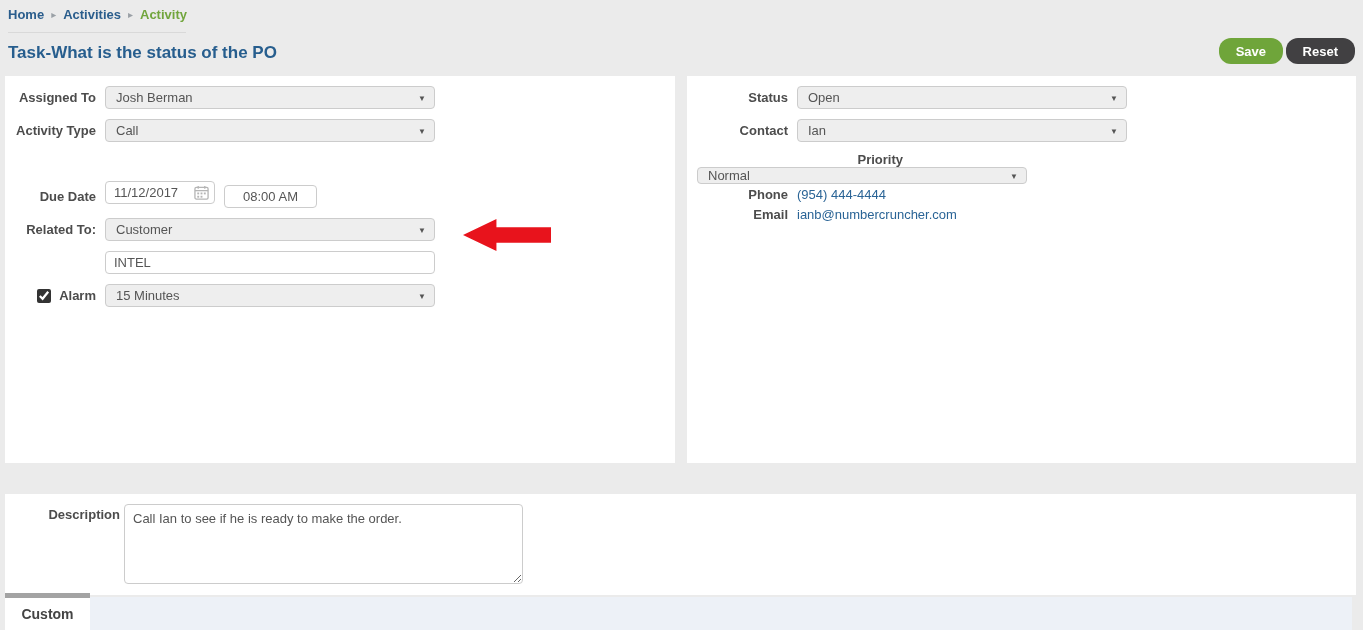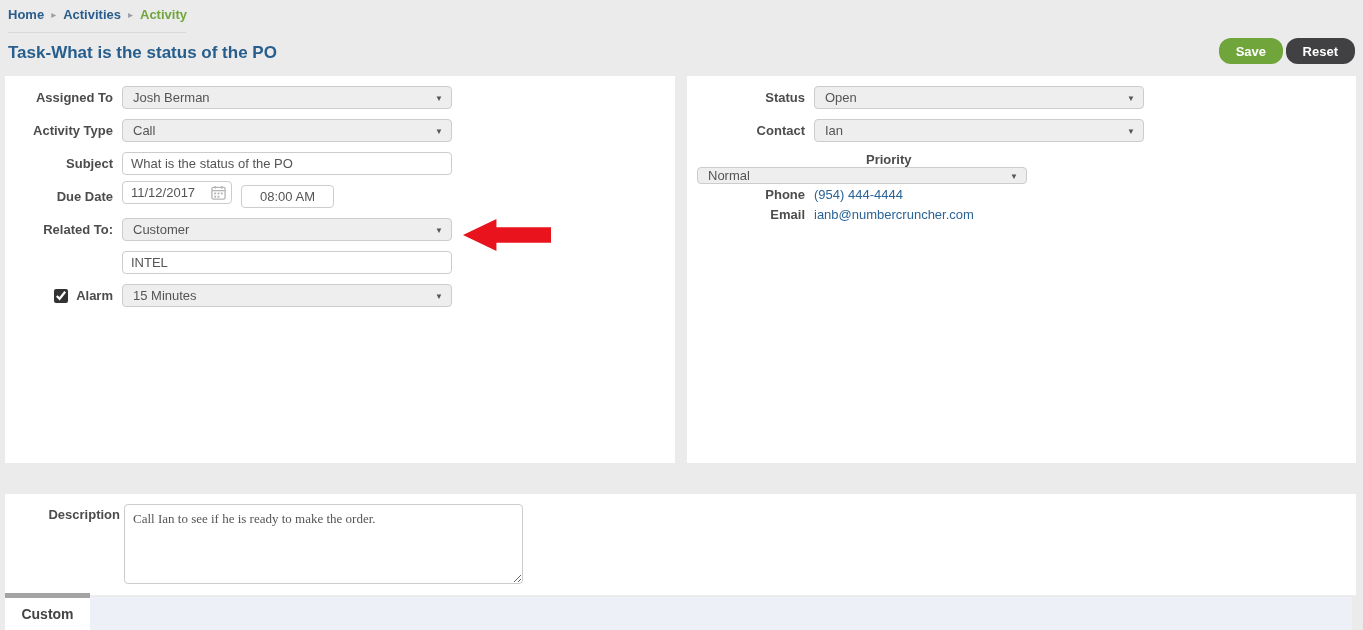--- a/index.html
+++ b/index.html
@@ -38,21 +38,21 @@
 
   
   .panel { position: absolute; background: #ffffff; }
   .panel-left  { left: 5px;   top: 76px; width: 670px;  height: 387px; }
   .panel-right { left: 687px; top: 76px; width: 669px;  height: 387px; }
   .panel-desc  { left: 5px;   top: 494px; width: 1351px; height: 101px; }
 
   
   .form-row { position: absolute; height: 23px; display: flex; align-items: center; }
   .lbl {
-    display: inline-block; width: 117px; text-align: right;
+    display: inline-block; width: 100px; text-align: right;
     font-weight: 700; color: #4c4c4c; padding-right: 9px; flex: none; font-size: 13px;
   }
   .dropdown {
     position: relative; height: 23px; background: #eeeeee;
     border: 1px solid #cccccc; border-radius: 4px;
     display: flex; align-items: center; padding: 0 10px;
     color: #555; cursor: pointer; width: 330px;
   }
   .dropdown .caret {
     position: absolute; right: 8px; top: 50%; transform: translateY(-50%);
@@ -75,21 +75,21 @@
     position: absolute; left: 463px; top: 219px; width: 88px; height: 32px;
     background: #e8131c;
     clip-path: polygon(0 50%, 38% 0, 38% 26%, 100% 26%, 100% 74%, 38% 74%, 38% 100%);
   }
 
   
   .desc-label { position: absolute; left: 0; top: 13px; width: 115px; text-align: right; font-weight: 700; }
   .desc-textarea {
     position: absolute; left: 119px; top: 10px; width: 399px; height: 80px;
     border: 1px solid #cccccc; border-radius: 4px; resize: both;
-    font-family: Liberation Serif, serif; font-size: 13px; color: #555; padding: 6px 8px;
+    font-family: Liberation Sans, sans-serif; font-size: 13px; color: #555; padding: 6px 8px;
     background: #fff;
   }
 
   
   .tabbar-rest {
     position: absolute; left: 90px; top: 597px; width: 1262px; height: 33px;
     background: #edf1f7;
   }
   .tab-active {
     position: absolute; left: 5px; top: 593px; width: 85px; height: 37px;
@@ -126,24 +126,20 @@
   </div>
 
   <div class="form-row" style="left:0; top:43px;">
     <span class="lbl">Activity Type</span>
     <div class="dropdown">
       <span>Call</span>
       <span class="caret">▼</span>
     </div>
   </div>
 
-  <div class="form-row" style="left:0; top:76px;">
-    <span class="lbl">Subject</span>
-    <input type="text" class="tbox" value="What is the status of the PO" style="">
-  </div>
 
   <div class="form-row" style="left:0; top:109px;">
     <span class="lbl">Due Date</span>
     <span class="date-wrap">
       <input type="text" class="tbox tbox-date" value="11/12/2017" style="">
       <svg class="cal-icon" viewBox="0 0 16 16">
         <rect x="1" y="2.5" width="14" height="12.5" rx="1.5" fill="none" stroke="#b5b5b5" stroke-width="1.4"></rect>
         <line x1="1" y1="6" x2="15" y2="6" stroke="#b5b5b5" stroke-width="1.4"></line>
         <line x1="4.5" y1="1" x2="4.5" y2="4" stroke="#b5b5b5" stroke-width="1.4"></line>
         <line x1="11.5" y1="1" x2="11.5" y2="4" stroke="#b5b5b5" stroke-width="1.4"></line>

